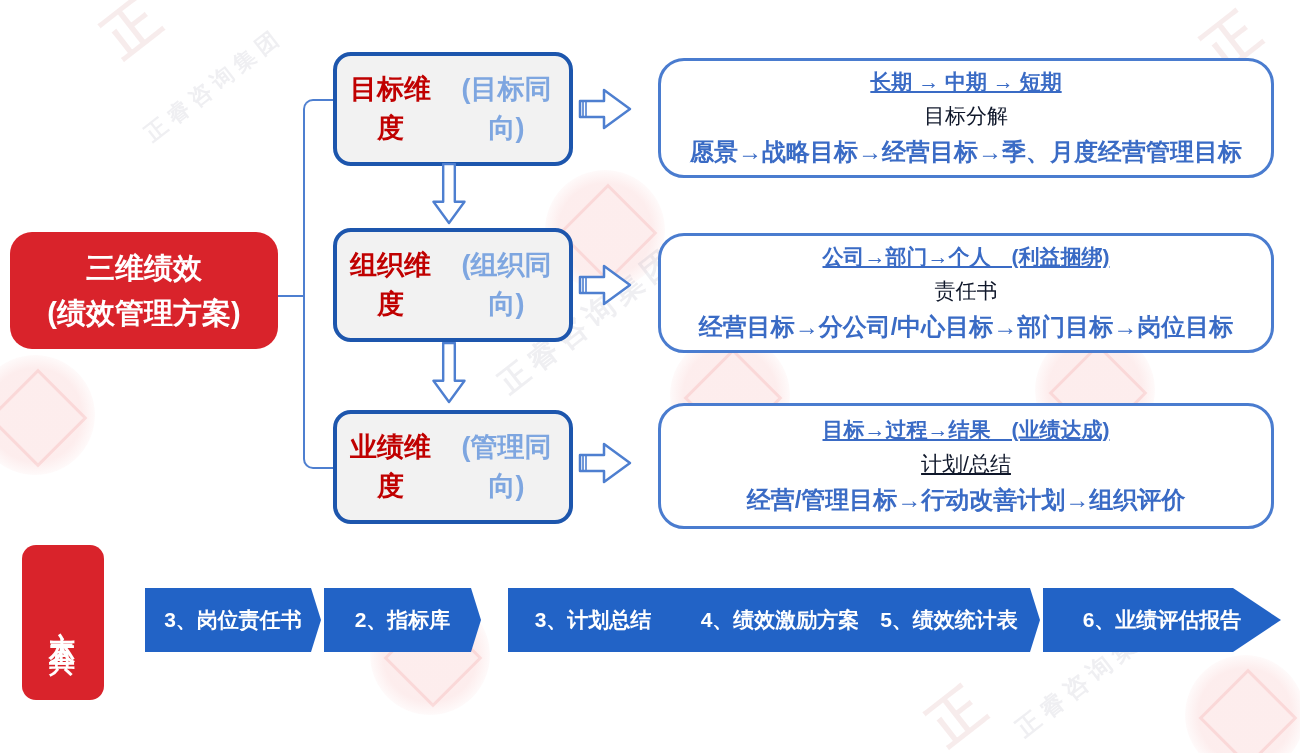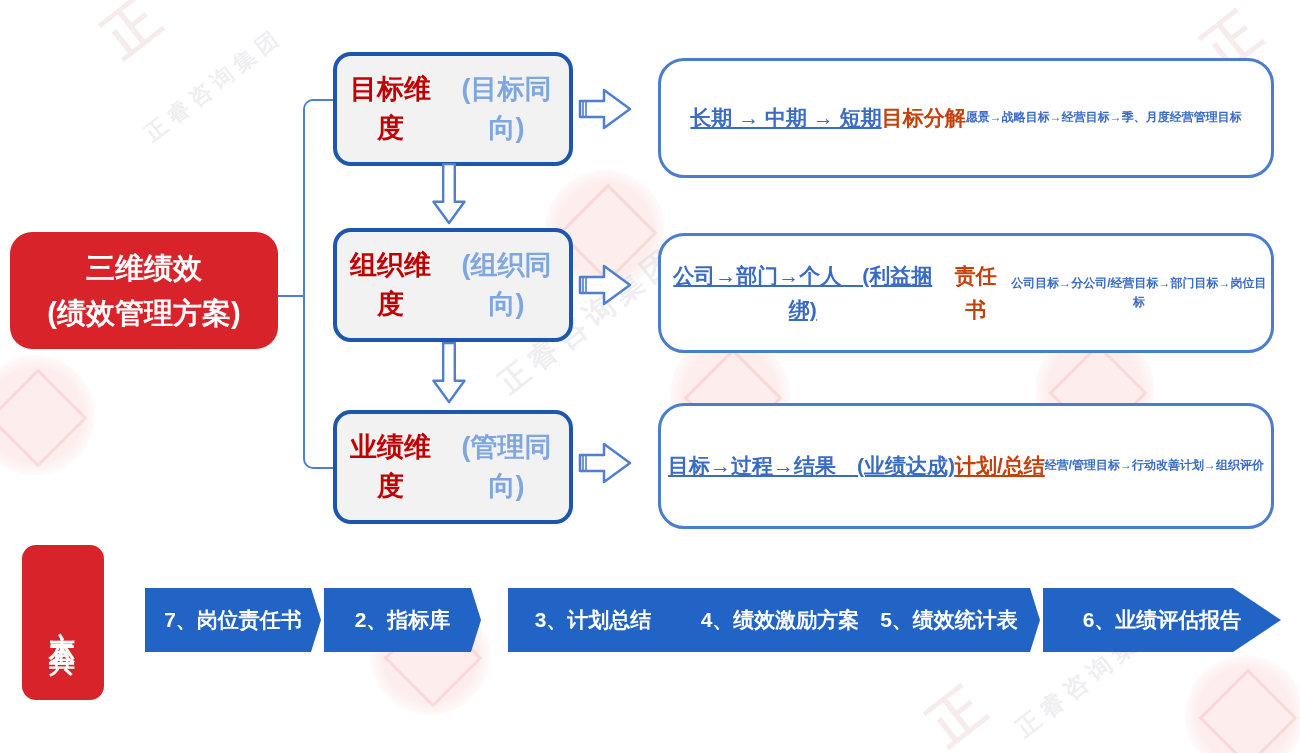--- a/index.html
+++ b/index.html
@@ -32,27 +32,27 @@
   .dim-title{color:#C00000;font-weight:bold;font-size:27px;}
   .dim-sub{color:#7EA6E0;font-weight:bold;font-size:27px;}
   .dim-0{top:52px;} .dim-1{top:228px;} .dim-2{top:410px;justify-content:flex-end;}
   
   .down-arrow{position:absolute;left:432px;width:34px;height:62px;}
   .da-0{top:163px;} .da-1{top:342px;}
   .block-arrow{position:absolute;left:576px;width:56px;height:46px;}
   .ba-0{top:86px;} .ba-1{top:262px;} .ba-2{top:440px;}
   
   .detail-box{position:absolute;left:658px;width:610px;border:3px solid #4A7CCF;border-radius:26px;
-    background:#fff;display:flex;flex-direction:row;justify-content:center;
+    background:#fff;display:flex;flex-direction:column;justify-content:center;
     align-items:center;text-align:center;line-height:1.62;}
   .det-0{top:58px;height:114px;} .det-1{top:233px;height:114px;} .det-2{top:403px;height:120px;}
   .det-line1{color:#3A6BC5;font-weight:bold;font-size:21px;text-decoration:underline;}
-  .det-line2{color:#c2410c;font-weight:bold;font-size:21px;}
+  .det-line2{color:#0f172a;font-weight:normal;font-size:21px;}
   .det-line2.u{text-decoration:underline;}
-  .det-line3{color:#3A6BC5;font-weight:bold;font-size:12px;}
+  .det-line3{color:#3A6BC5;font-weight:bold;font-size:24px;}
   
   .tools-label{position:absolute;left:22px;top:545px;width:82px;height:155px;border-radius:14px;
     background:#D9232B;color:#fff;font-weight:bold;font-size:26px;
     writing-mode:vertical-rl;text-orientation:upright;letter-spacing:6px;
     display:flex;justify-content:center;align-items:center;}
   .tool-seg{position:absolute;top:588px;height:64px;background:#2263C6;color:#fff;
     font-weight:bold;font-size:21px;display:flex;justify-content:center;align-items:center;
     clip-path:polygon(0 0, calc(100% - 10px) 0, 100% 50%, calc(100% - 10px) 100%, 0 100%);}
   .seg-0{left:145px;width:176px;} .seg-1{left:324px;width:157px;} .seg-2{left:484px;width:170px;margin-left:24px;}
   .seg-3{left:657px;width:198px;padding-left:24px;} .seg-4{left:858px;width:182px;}
@@ -120,30 +120,30 @@
   </svg>
 
   <div class="detail-box det-0">
     <div class="det-line1">长期 → 中期 →  短期</div>
     <div class="det-line2">目标分解</div>
     <div class="det-line3">愿景→战略目标→经营目标→季、月度经营管理目标</div>
   </div>
   <div class="detail-box det-1">
     <div class="det-line1">公司→部门→个人　(利益捆绑)</div>
     <div class="det-line2">责任书</div>
-    <div class="det-line3">公司目标→分公司/经营目标→部门目标→岗位目标</div>
+    <div class="det-line3">经营目标→分公司/中心目标→部门目标→岗位目标</div>
   </div>
   <div class="detail-box det-2">
     <div class="det-line1">目标→过程→结果　(业绩达成)</div>
     <div class="det-line2 u">计划/总结</div>
     <div class="det-line3">经营/管理目标→行动改善计划→组织评价</div>
   </div>
 
   <div class="tools-label">六大工具</div>
-  <div class="tool-seg seg-0">7、岗位责任书</div>
+  <div class="tool-seg seg-0">3、岗位责任书</div>
   <div class="tool-seg seg-1">2、指标库</div>
   <div class="tool-seg seg-2">3、计划总结</div>
   <div class="tool-seg seg-3">4、绩效激励方案</div>
   <div class="tool-seg seg-4">5、绩效统计表</div>
   <div class="tool-seg seg-5">
       <span>6、业绩评估报告</span>
     </div>
 
 </div>
 

